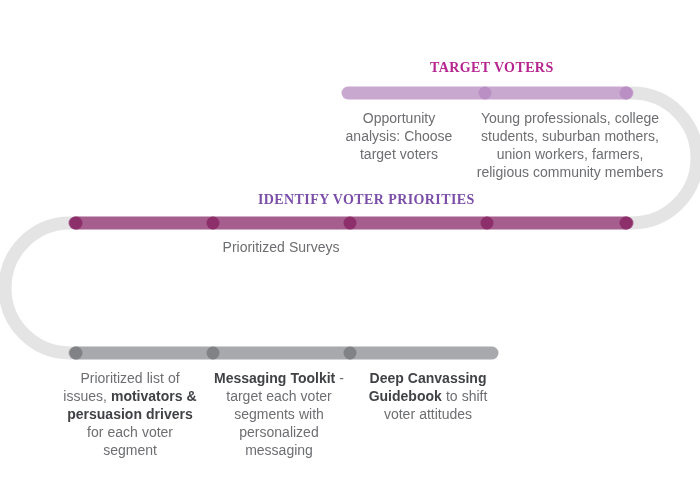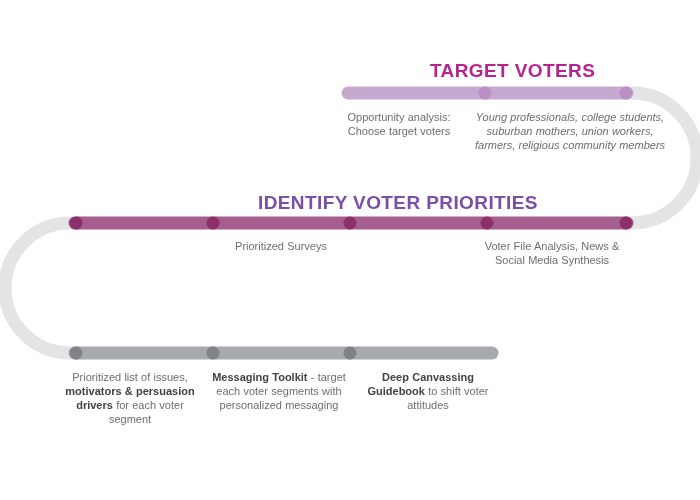--- a/index.html
+++ b/index.html
@@ -31,24 +31,25 @@
     top: 0;
     width: 700px;
     height: 500px;
     pointer-events: none;
   }
 
   
   .section-title {
     position: absolute;
     font-weight: bold;
-    font-size: 19px;
+    font-size: 14px;
     letter-spacing: 0.4px;
     white-space: nowrap;
     line-height: 1;
+    font-family: Liberation Serif, serif;
   }
   #title-target-voters {
     left: 430px;
     top: 61px;
     color: #B5248F;
   }
   #title-identify-priorities {
     left: 258px;
     top: 193px;
     color: #7B4EA8;
@@ -57,32 +58,32 @@
     left: 178px;
     top: 316px;
     color: #808285;
   }
 
   
   .step-label {
     position: absolute;
     text-align: center;
     color: #6D6E71;
-    font-size: 11px;
+    font-size: 14px;
     line-height: 1.28;
     word-spacing: 0.2px;
   }
   .step-label b {
     color: #404245;
     font-weight: bold;
   }
 
   
   #label-opportunity-analysis { left: 340px; top: 110px; width: 118px; }
-  #label-voter-segments       { left: 470px; top: 110px; width: 200px; font-style: italic; }
+  #label-voter-segments       { left: 470px; top: 110px; width: 200px; }
 
   
   #label-qualitative-interviews { left: 62px;  top: 239px; width: 135px; }
   #label-attitudinal-surveys    { left: 201px; top: 239px; width: 160px; }
   #label-polling                { left: 366px; top: 239px; width: 118px; }
   #label-voter-file-analysis    { left: 478px; top: 239px; width: 148px; }
 
   
   #label-prioritized-list   { left: 62px;  top: 370px; width: 136px; }
   #label-messaging-toolkit  { left: 209px; top: 370px; width: 140px; }
@@ -122,21 +123,20 @@
 
 
   <div class="step-label" id="label-opportunity-analysis">Opportunity analysis: Choose target voters</div>
 
   <div class="step-label" id="label-voter-segments">Young professionals, college students, suburban mothers, union workers, farmers, religious community members</div>
 
 
   <div class="step-label" id="label-attitudinal-surveys">Prioritized Surveys</div>
 
 
-  <div class="step-label" id="label-voter-file-analysis">Voter File Analysis, News &amp; Social Media Synthesis</div>
 
   <div class="step-label" id="label-prioritized-list"><span>Prioritized list of issues, </span><b>motivators &amp; persuasion drivers</b><span> for each voter segment</span></div>
 
   <div class="step-label" id="label-messaging-toolkit"><b>Messaging Toolkit</b><span> - target each voter segments with personalized messaging</span></div>
 
   <div class="step-label" id="label-deep-canvassing"><b>Deep Canvassing Guidebook</b><span> to shift voter attitudes</span></div>
 
 </div>
 
 </body></html>

